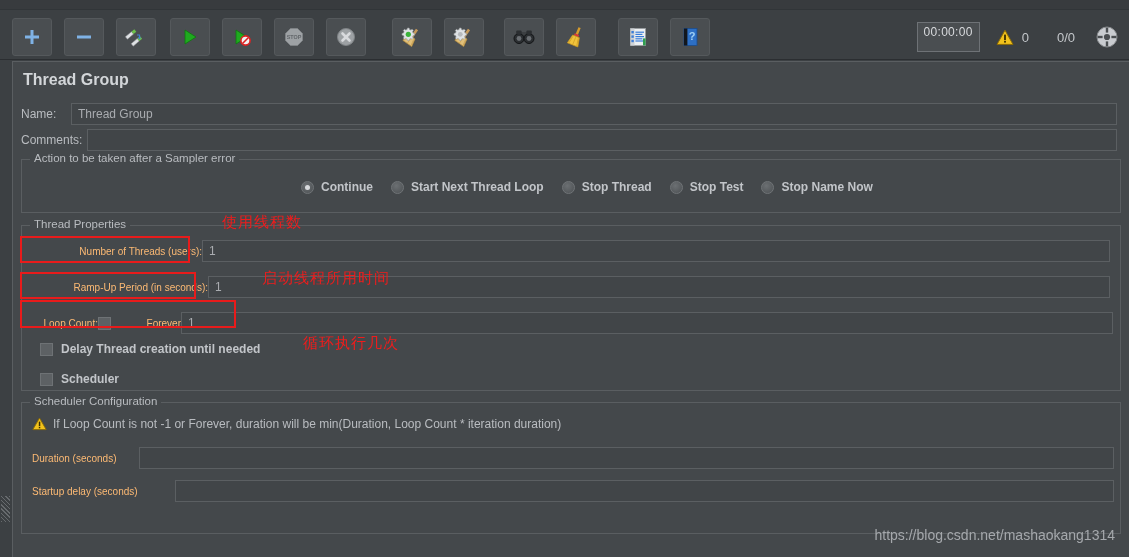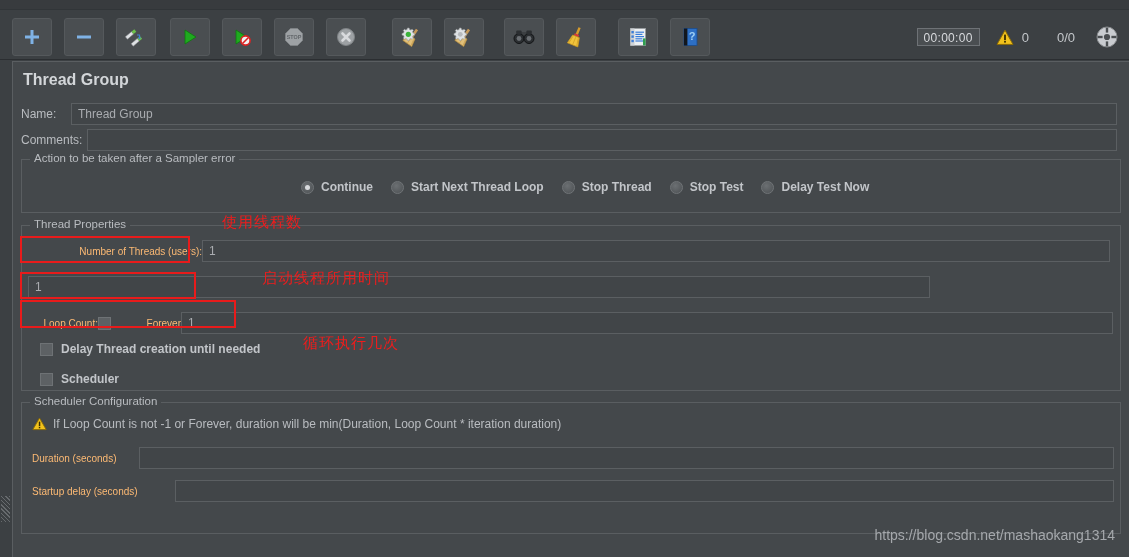--- a/index.html
+++ b/index.html
@@ -58,21 +58,21 @@
     display: flex;
     align-items: center;
     height: 38px;
   }
   #timer-box {
     background: #4a4e51;
     border: 1px solid #6e7276;
     color: #d8dadd;
     font-size: 12px;
     font-family: "Liberation Sans", sans-serif;
-    padding: 3px 6px 0 6px;
+    padding: 3px 6px 12px 6px;
     line-height: 13px;
     letter-spacing: 0.3px;
   }
   .status-num {
     font-size: 13px;
     color: #c3c6ca;
     margin-left: 8px;
   }
   .status-warn-icon { margin-left: 16px; display:flex; align-items:center; }
   .status-slash { margin-left: 28px; font-size: 13px; color:#c3c6ca; }
@@ -477,34 +477,35 @@
       <div class="radio-item">
         <span class="radio-dot"></span>
         <span class="radio-label">Stop Thread</span>
       </div>
       <div class="radio-item">
         <span class="radio-dot"></span>
         <span class="radio-label">Stop Test</span>
       </div>
       <div class="radio-item" style="margin-right:0;">
         <span class="radio-dot"></span>
-        <span class="radio-label">Delay Test Now</span>
+        <span class="radio-label">Stop Name Now</span>
       </div>
     </div>
   </div>
 
   <div class="group-box" style="left:8px; top:163px; width:1100px; height:166px;text-align:right;">
     <div class="group-title">Thread Properties</div>
 
     <div style="position:absolute; left:6px; top:14px; display:flex; align-items:center; width:1086px;">
       <div class="prop-label" style="width:174px;">Number of Threads (users):</div>
       <div class="text-input" style="width:908px;">1</div>
     </div>
 
     <div style="position:absolute; left:6px; top:50px; display:flex; align-items:center; width:1086px;">
+      <div class="prop-label" style="width:180px;">Ramp-Up Period (in seconds):</div>
       <div class="text-input" style="width:902px;">1</div>
     </div>
 
     <div style="position:absolute; left:6px; top:86px; display:flex; align-items:center; width:1086px;">
       <div class="prop-label" style="width:70px;">Loop Count:</div>
       <span class="checkbox-sq"></span>
       <div class="prop-label" style="width:62px;">Forever</div>
       <div class="text-input" style="width:932px;">1</div>
     </div>
 

